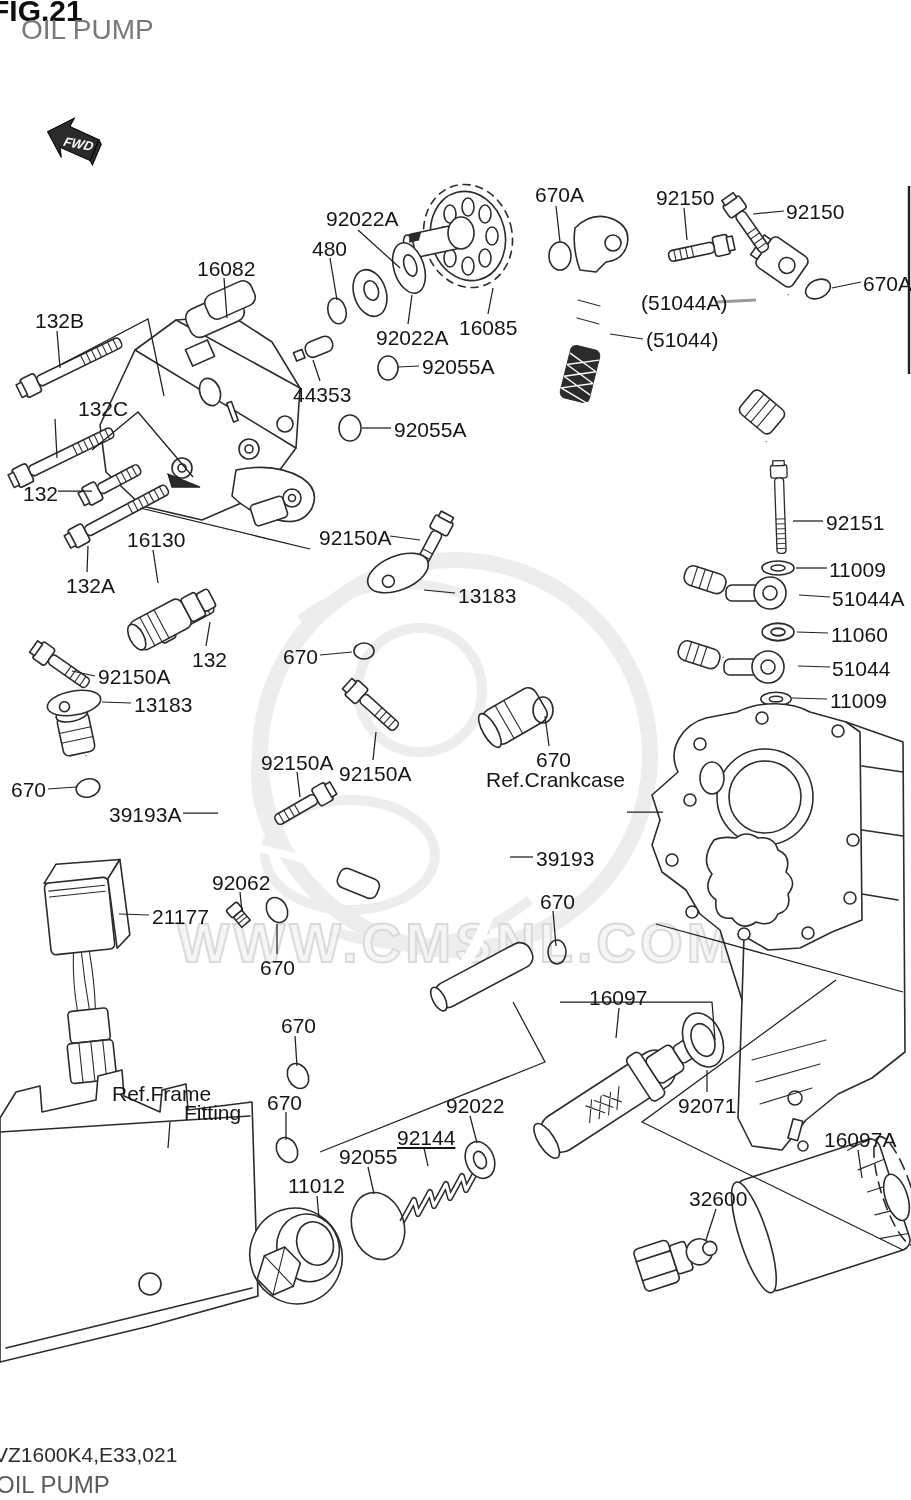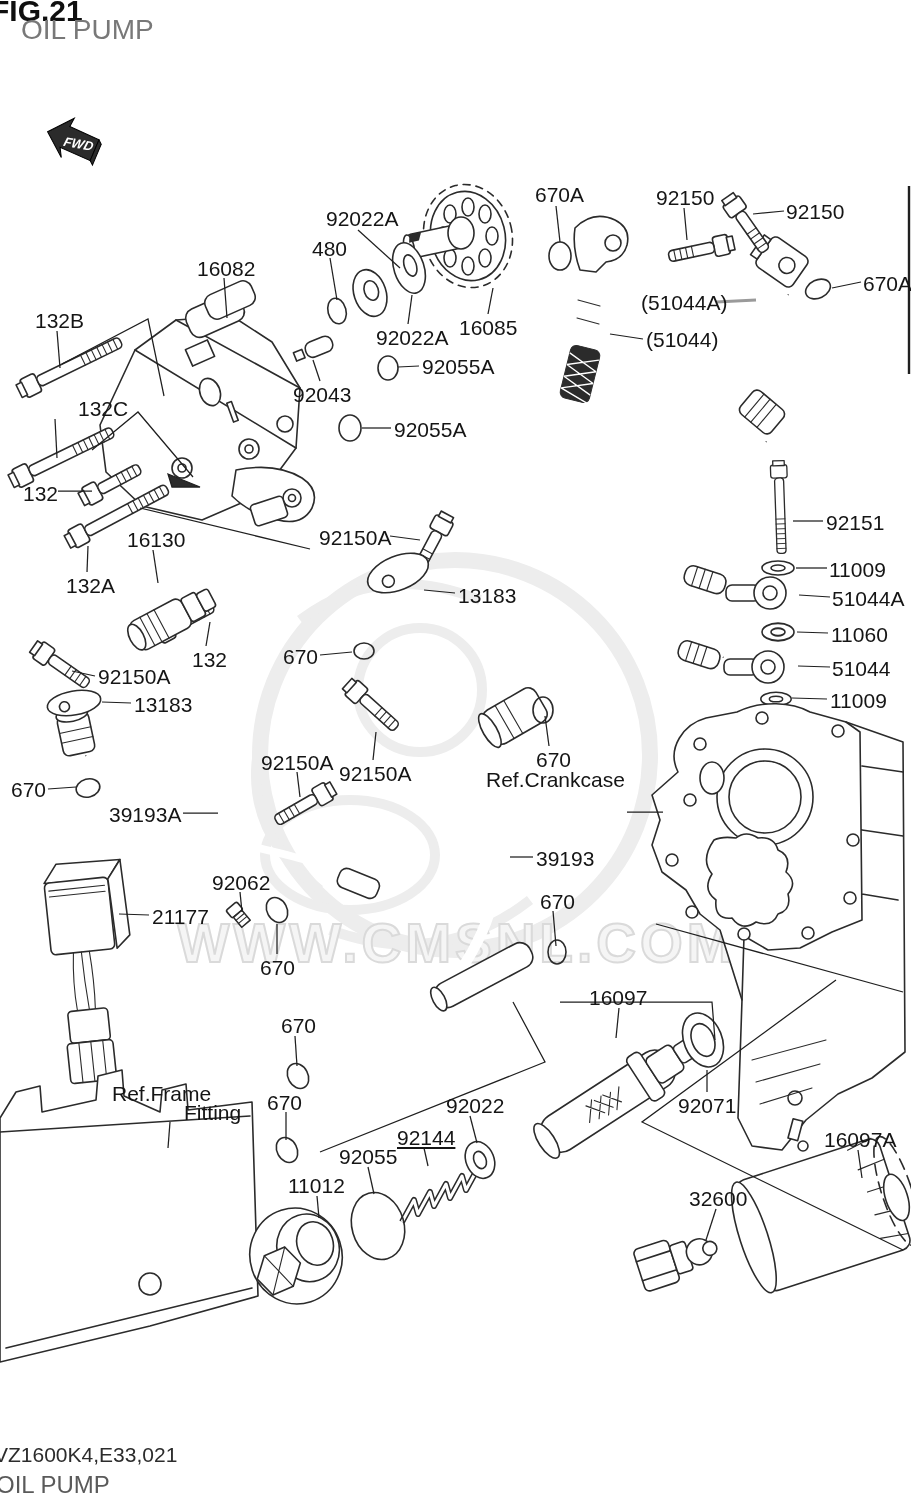--- a/index.html
+++ b/index.html
@@ -400,21 +400,21 @@
       <span class="plabel" style="left: 197px; top: 257px;">16082</span>
       <span class="plabel" style="left: 535px; top: 183px;">670A</span>
       <span class="plabel" style="left: 656px; top: 186px;">92150</span>
       <span class="plabel" style="left: 786px; top: 200px;">92150</span>
       <span class="plabel" style="left: 863px; top: 272px;">670A</span>
       <span class="plabel" style="left: 626px; top: 291px; margin-left: 15px;">(51044A)</span>
       <span class="plabel" style="left: 646px; top: 328px; text-align: center;">(51044)</span>
       <span class="plabel" style="left: 459px; top: 316px;">16085</span>
       <span class="plabel" style="left: 376px; top: 326px;">92022A</span>
       <span class="plabel" style="left: 422px; top: 355px;">92055A</span>
-      <span class="plabel" style="left: 293px; top: 383px;">92043</span>
+      <span class="plabel" style="left: 293px; top: 383px;">44353</span>
       <span class="plabel" style="left: 394px; top: 418px;">92055A</span>
       <span class="plabel" style="left: 35px; top: 309px;">132B</span>
       <span class="plabel" style="left: 34px; top: 397px; margin-left: 44px;">132C</span>
       <span class="plabel" style="left: 23px; top: 482px;">132</span>
       <span class="plabel" style="left: 127px; top: 528px;">16130</span>
       <span class="plabel" style="left: 66px; top: 574px;">132A</span>
       <span class="plabel" style="left: 192px; top: 648px;">132</span>
       <span class="plabel" style="left: 319px; top: 526px;">92150A</span>
       <span class="plabel" style="left: 458px; top: 584px;">13183</span>
       <span class="plabel" style="left: 826px; top: 511px;">92151</span>

